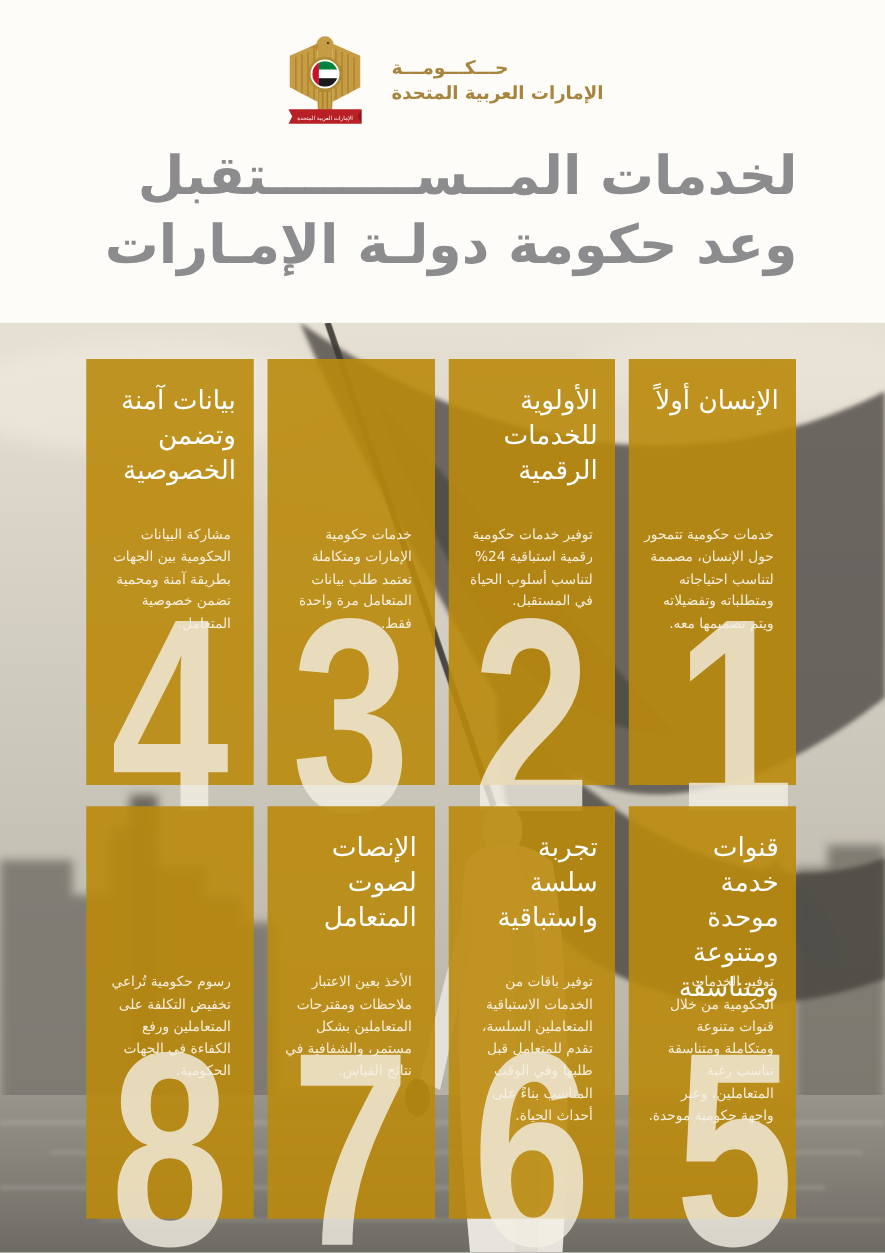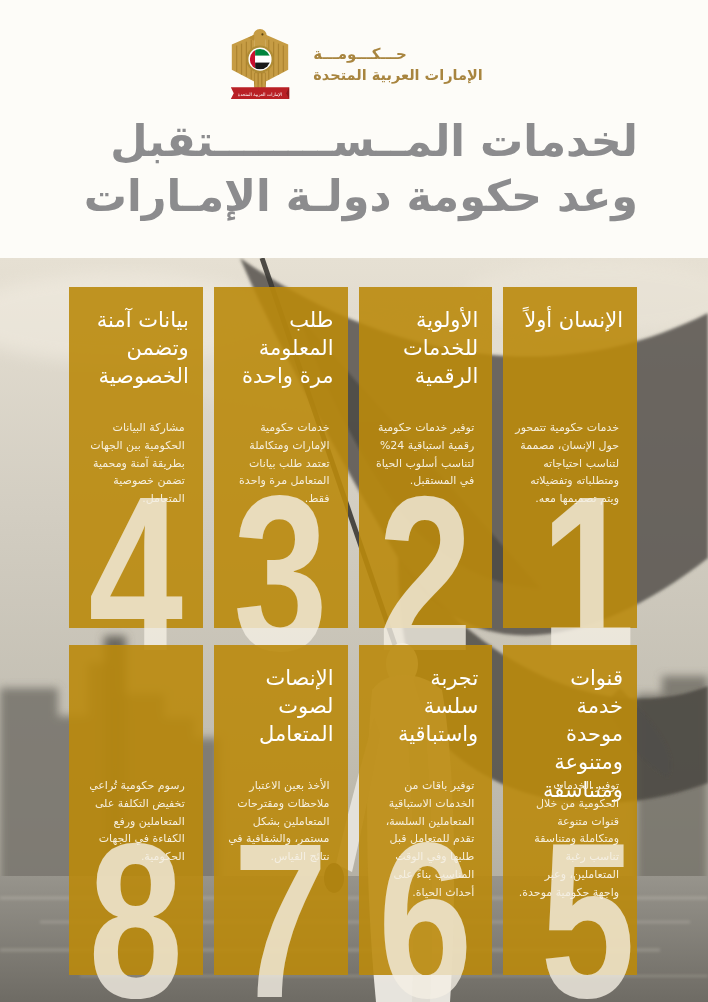--- a/index.html
+++ b/index.html
@@ -189,21 +189,20 @@
     <div class="card-num flush-right">1</div>
   </div>
 
   <div class="card">
     <div class="card-title">الأولوية للخدمات الرقمية</div>
     <div class="card-body">توفير خدمات حكومية رقمية استباقية 24% لتناسب أسلوب الحياة في المستقبل.</div>
     <div class="card-num">2</div>
   </div>
 
   <div class="card">
-    <div class="card-title">طلب المعلومة مرة واحدة</div>
     <div class="card-body">خدمات حكومية الإمارات ومتكاملة تعتمد طلب بيانات المتعامل مرة واحدة فقط.</div>
     <div class="card-num">3</div>
   </div>
 
   <div class="card">
     <div class="card-title">بيانات آمنة وتضمن الخصوصية</div>
     <div class="card-body">مشاركة البيانات الحكومية بين الجهات بطريقة آمنة ومحمية تضمن خصوصية المتعامل.</div>
     <div class="card-num">4</div>
   </div>
 

